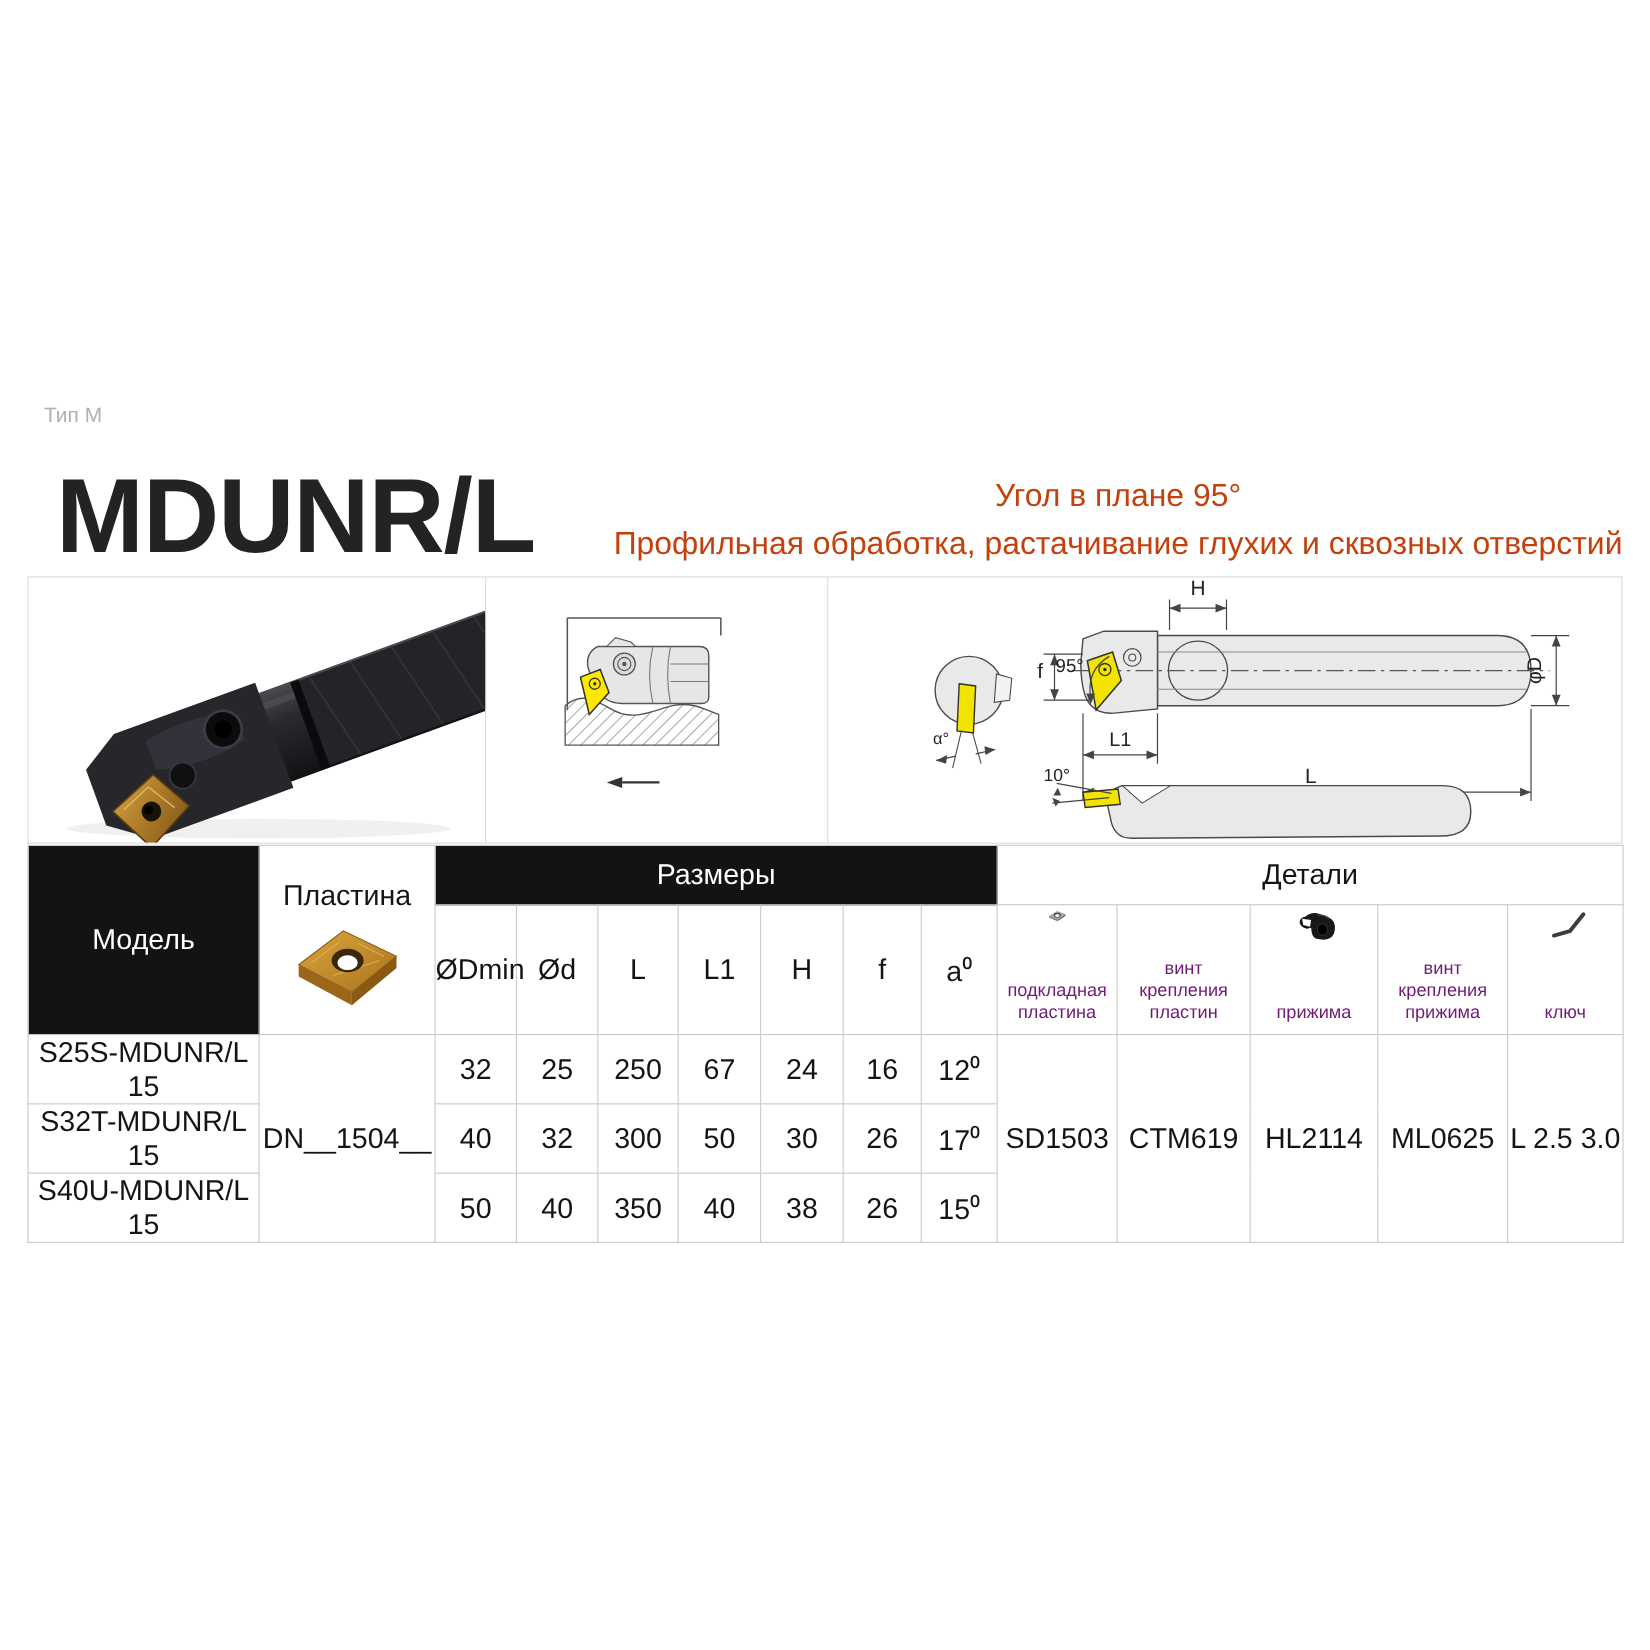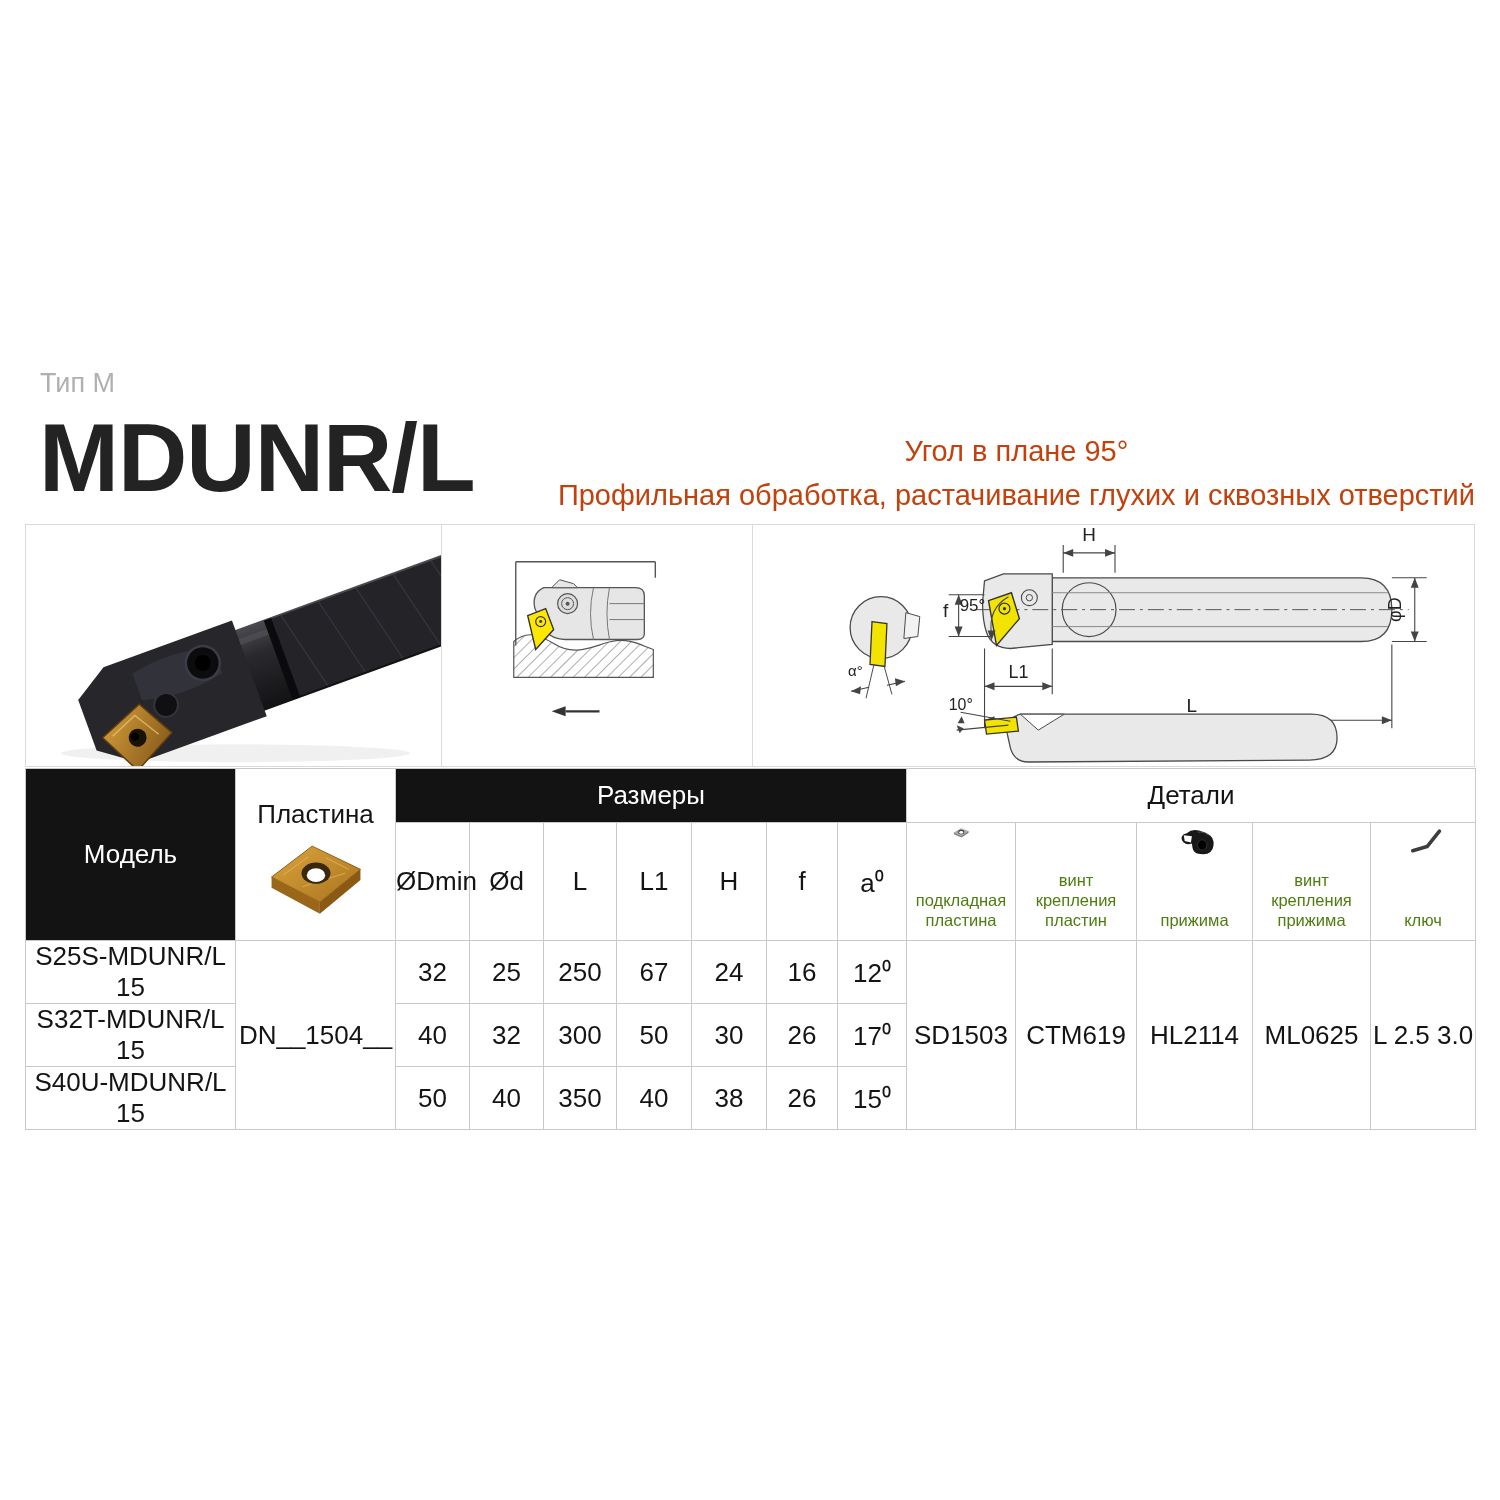--- a/index.html
+++ b/index.html
@@ -1,21 +1,21 @@
 <!DOCTYPE html>
 <html><head>
 <meta charset="utf-8">
 <style>
   html,body{margin:0;padding:0;background:#fff;}
   .page{position:relative;width:1500px;height:1500px;background:#fff;overflow:hidden;
         font-family:"Liberation Sans",sans-serif;color:#1a1a1a;}
   
-  .type-label{position:absolute;left:40px;top:368px;font-size:27px;color:#b0b0b0;}
+  .type-label{position:absolute;left:40px;top:368px;font-size:19px;color:#b0b0b0;}
   .page-title{position:absolute;left:35px;top:406px;font-size:96px;line-height:96px;
-              font-weight:bold;color:#232323;letter-spacing:-1px;margin:4px;}
+              font-weight:bold;color:#232323;letter-spacing:-1px;margin:16px;}
   .header-right{position:absolute;right:25px;top:429px;text-align:center;font-size:29px;
                 color:#c2410c;line-height:44px;}
   
   .media-band{position:absolute;left:25px;top:524px;width:1448px;height:241px;
               border:1px solid #d9d9d9;display:flex;background:#fff;}
   .panel{height:100%;box-sizing:border-box;}
   .panel.p1{width:416px;border-right:1px solid #d9d9d9;}
   .panel.p2{width:311px;border-right:1px solid #d9d9d9;}
   .panel.p3{flex:1;}
   .panel svg{display:block;width:100%;height:100%;}
@@ -25,21 +25,21 @@
   table.spec th,table.spec td{border:1px solid #c9c9c9;font-weight:normal;text-align:center;
              vertical-align:middle;padding:0;}
   tr.hr1{height:54px;} tr.hr2{height:118px;}
   tr.dr{height:54px;} tr.dr:last-child{height:55px;}
   .dark{background:#131313;color:#ffffff;}
   .plate-cell{vertical-align:top;}
   .plate-label{padding-top:13px;font-size:26px;}
   .plate-img{width:116px;height:90px;margin:4px auto 0;display:block;}
   .part-wrap{display:flex;flex-direction:column;height:112px;justify-content:flex-end;align-items:center;}
   .part-icon{width:96px;height:62px;display:block;margin:0 auto;}
-  .part-caption{font-size:16.5px;line-height:1.22;padding:4px 2px 7px;color:#4d7c0f;margin-top:48px;}
+  .part-caption{font-size:16.5px;line-height:1.22;padding:4px 2px 7px;color:#701a75;margin-top:48px;}
   .dline{stroke:#444;stroke-width:1.1;fill:none;}
   .tbody-td{background:#fff;}
 </style>
 </head>
 <body>
 
 <div class="page">
 
   <div class="type-label">Тип M</div>
   <h1 class="page-title">MDUNR/L</h1>

